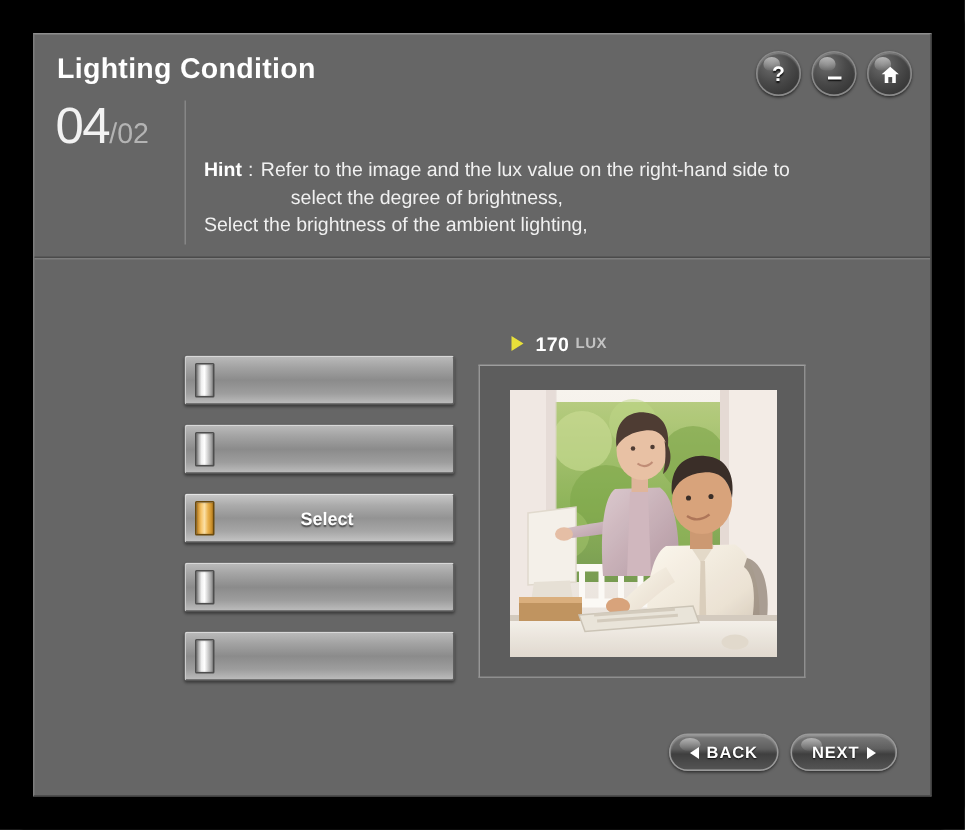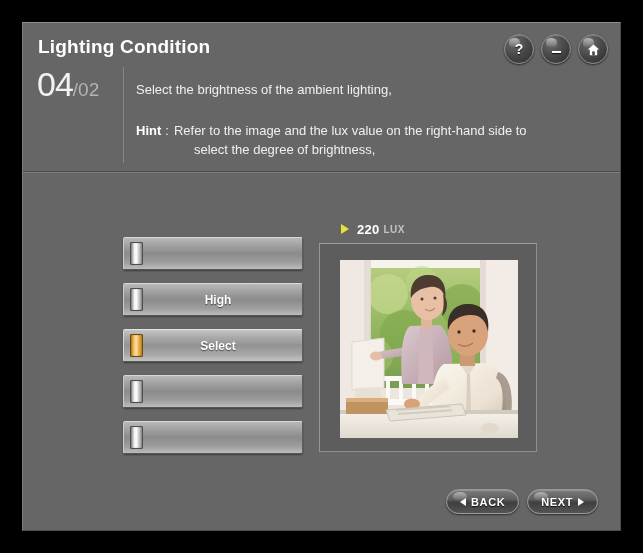--- a/index.html
+++ b/index.html
@@ -343,29 +343,29 @@
 
       <div id="page-title">Lighting Condition</div>
 
       <div id="step-counter">
         <span id="step-current">04</span><span id="step-sep">/</span><span id="step-total">02</span>
       </div>
 
       <div id="header-divider-v"></div>
 
       <div id="instruction-block">
-        <div id="instruction-text">Select the brightness of the ambient lighting,</div>
         <div id="hint-row">
           <span id="hint-label">Hint</span>
           <span id="hint-colon">:</span>
           <span id="hint-text">
             <span>Refer to the image and the lux value on the right-hand side to</span>
             <span id="hint-line2">select the degree of brightness,</span>
           </span>
         </div>
+        <div id="instruction-text">Select the brightness of the ambient lighting,</div>
       </div>
 
       <div id="header-buttons">
 
         <div class="circle-btn">
           <span class="circle-glyph">?</span>
         </div>
 
         <div class="circle-btn">
           <span class="minus-glyph"></span>
@@ -386,21 +386,20 @@
     <div id="body-area">
 
       <div id="option-list">
 
         <div class="option-button">
           <span class="option-indicator"></span>
         </div>
 
         <div class="option-button">
           <span class="option-indicator"></span>
-          <span class="option-label">High</span>
         </div>
 
         <div class="option-button selected">
           <span class="option-indicator"></span>
           <span class="option-label">Select</span>
         </div>
 
         <div class="option-button">
           <span class="option-indicator"></span>
         </div>
@@ -408,21 +407,21 @@
         <div class="option-button">
           <span class="option-indicator"></span>
         </div>
 
       </div>
 
       <div id="preview-column">
 
         <div id="lux-row">
           <span id="lux-arrow"></span>
-          <span id="lux-value">220</span>
+          <span id="lux-value">170</span>
           <span id="lux-unit">LUX</span>
         </div>
 
         <div id="image-frame">
           <div id="preview-image">
             <svg width="178" height="178" viewBox="0 0 178 178">
               <defs>
                 <linearGradient id="skyGrad" x1="0" y1="0" x2="0" y2="1">
                   <stop offset="0%" stop-color="#f6f3ef"></stop>
                   <stop offset="100%" stop-color="#e6e0da"></stop>

